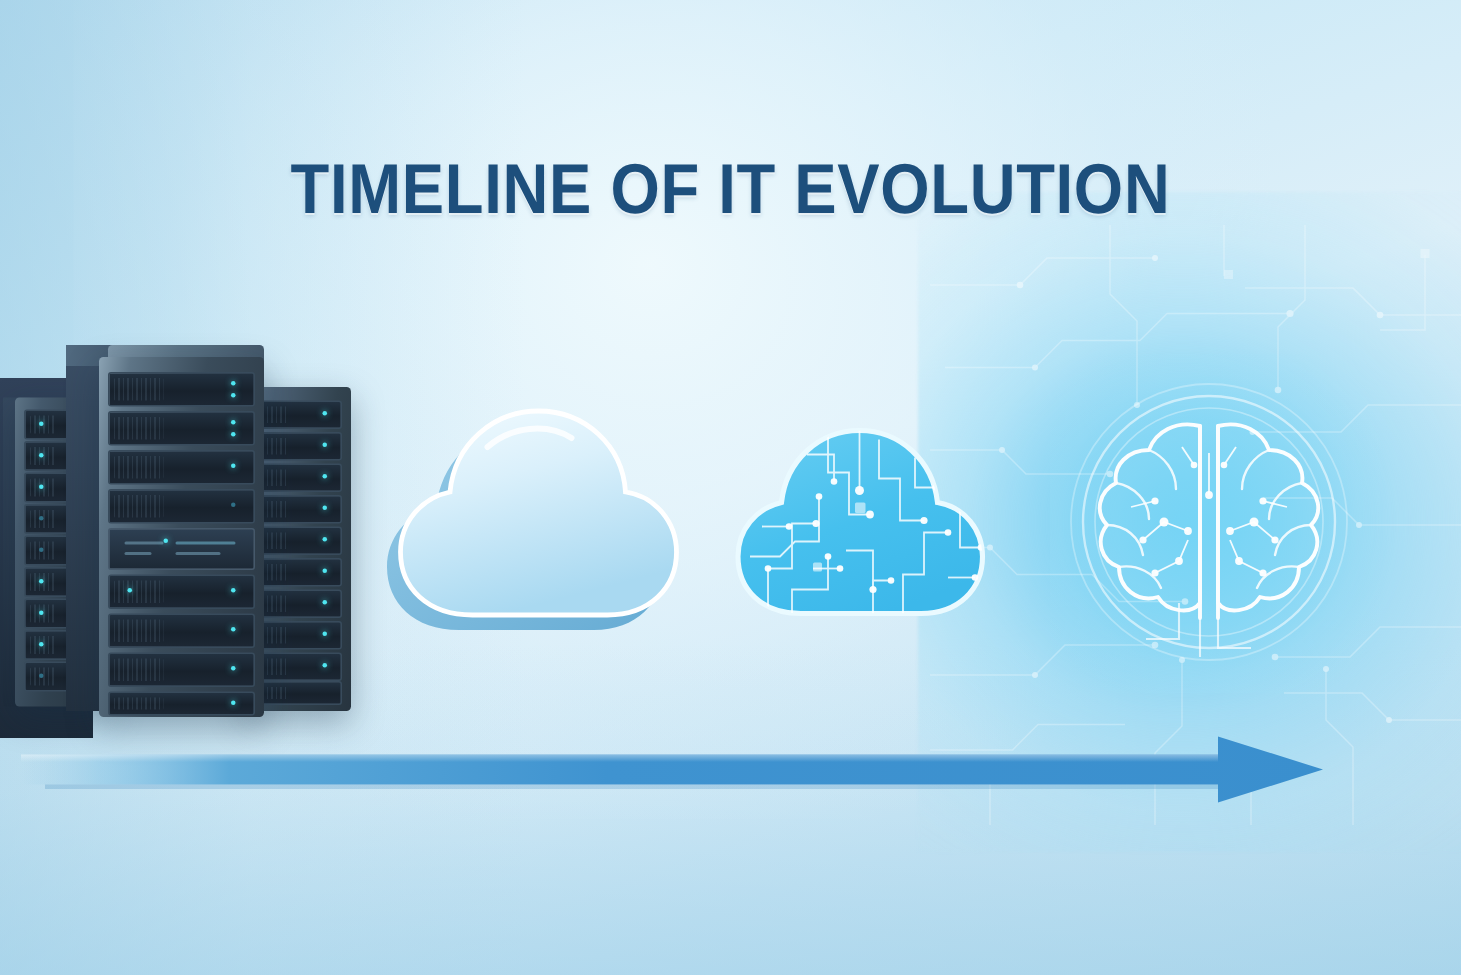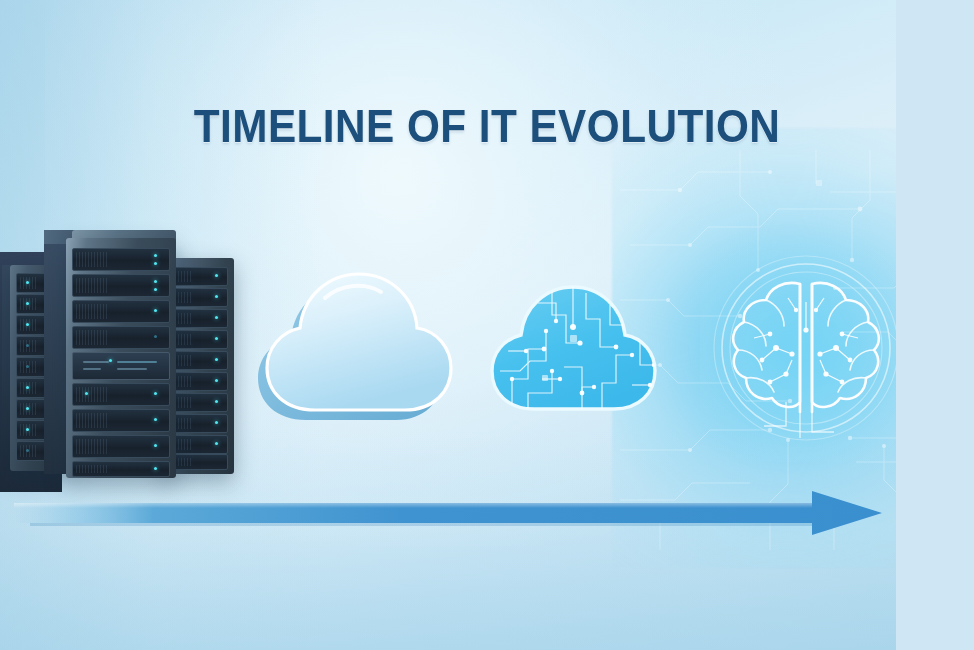--- a/index.html
+++ b/index.html
@@ -2,21 +2,21 @@
 <html><head>
 <meta charset="utf-8">
 <style>
   html, body {
     margin: 0;
     padding: 0;
     background: #cfe7f5;
   }
   #canvas {
     position: relative;
-    width: 896px;
+    width: 974px;
     height: 650px;
     overflow: hidden;
     font-family: "Liberation Sans", sans-serif;
     background: #86efac;
   }
 
   
   .bg-base {
     position: absolute;
     inset: 0;

